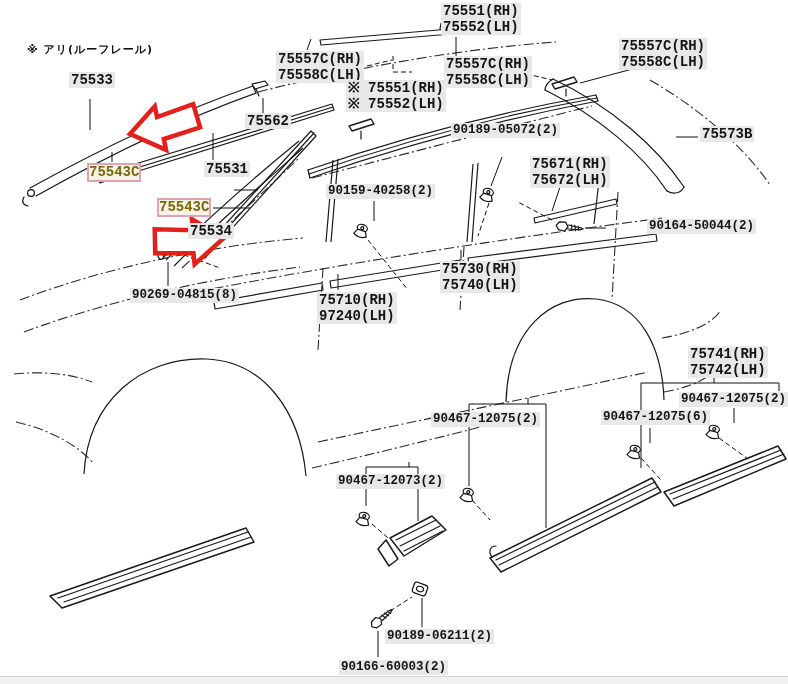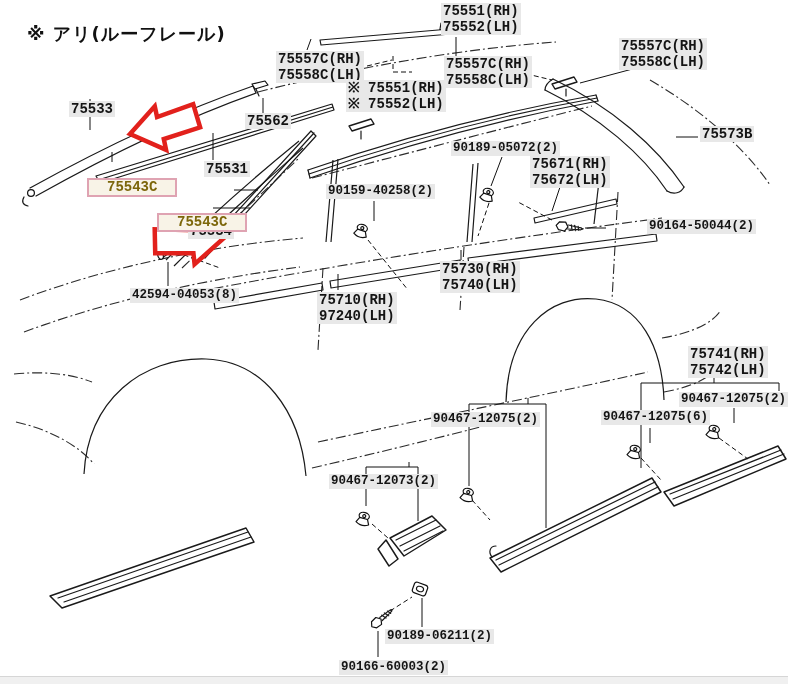--- a/index.html
+++ b/index.html
@@ -30,23 +30,23 @@
   .arrow{fill:#ffffff;stroke:var(--arrow_red);stroke-width:4.5;stroke-linejoin:miter;}
   
   #label-layer{position:absolute;inset:0;text-decoration:underline;}
   .lbl{position:absolute;font-family:"Liberation Mono","DejaVu Sans Mono",monospace;
        font-weight:bold;color:#141414;white-space:nowrap;}
   .lbl .ln{background:var(--label_bg);padding:0 2px;width:max-content;}
   .part{font-size:14px;line-height:16px;}
   .fastlbl{font-size:12.5px;line-height:15px;}
   .hl{font-size:14px;line-height:15px;}
   .hl .ln{color:var(--highlight_text);background:var(--highlight_bg);
-          border:2px solid var(--highlight_border);padding:0 18px;margin-top:15px;}
-  .note{position:absolute;font-size:18px;font-weight:bold;color:#111;
-        font-family:"DejaVu Sans","Liberation Sans",sans-serif;letter-spacing:1px;}
+          border:2px solid var(--highlight_border);padding:0 0;}
+  .note{position:absolute;font-size:11px;font-weight:bold;color:#111;
+        font-family:"DejaVu Sans","Liberation Sans",sans-serif;letter-spacing:1px;margin-top:20px;}
   .bottom-bar{position:absolute;left:0;right:0;bottom:0;height:7px;
         background:#f0f0f0;border-top:1px solid #d6d6d6;}
 </style>
 </head>
 <body>
 
 <div id="stage">
 
   <svg width="788" height="684" viewBox="0 0 788 684">
     <defs>
@@ -243,53 +243,53 @@
         <div class="ln">※ 75551(RH)</div>
         <div class="ln">※ 75552(LH)</div>
       </div>
       <div class="lbl part" style="left: 619px; top: 38px;">
         <div class="ln">75557C(RH)</div>
         <div class="ln">75558C(LH)</div>
       </div>
       <div class="lbl part" style="left: 700px; top: 126px;">
         <div class="ln">75573B</div>
       </div>
-      <div class="lbl part" style="left: 69px; top: 101px;">
+      <div class="lbl part" style="left: 69px; top: 72px;">
         <div class="ln">75533</div>
       </div>
       <div class="lbl hl" style="left: 87px; top: 163px;">
         <div class="ln">75543C</div>
       </div>
       <div class="lbl part" style="left: 245px; top: 113px;">
         <div class="ln">75562</div>
       </div>
       <div class="lbl part" style="left: 204px; top: 161px;">
         <div class="ln">75531</div>
       </div>
       <div class="lbl part" style="left: 188px; top: 183px; margin-top: 40px;">
         <div class="ln">75534</div>
       </div>
       <div class="lbl hl" style="left: 157px; top: 198px;">
         <div class="ln">75543C</div>
       </div>
-      <div class="lbl fastlbl" style="left: 451px; top: 141px;">
+      <div class="lbl fastlbl" style="left: 451px; top: 123px;">
         <div class="ln">90189-05072(2)</div>
       </div>
       <div class="lbl part" style="left: 530px; top: 156px;">
         <div class="ln">75671(RH)</div>
         <div class="ln">75672(LH)</div>
       </div>
       <div class="lbl fastlbl" style="left: 326px; top: 184px;">
         <div class="ln">90159-40258(2)</div>
       </div>
       <div class="lbl fastlbl" style="left: 607px; top: 219px; padding-left: 40px;">
         <div class="ln">90164-50044(2)</div>
       </div>
       <div class="lbl fastlbl" style="left: 130px; top: 288px;">
-        <div class="ln">42594-04053(8)</div>
+        <div class="ln">90269-04815(8)</div>
       </div>
       <div class="lbl part" style="left: 440px; top: 261px;">
         <div class="ln">75730(RH)</div>
         <div class="ln">75740(LH)</div>
       </div>
       <div class="lbl part" style="left: 317px; top: 292px;">
         <div class="ln">75710(RH)</div>
         <div class="ln">97240(LH)</div>
       </div>
       <div class="lbl part" style="left: 688px; top: 346px;">
@@ -298,21 +298,21 @@
       </div>
       <div class="lbl fastlbl" style="left: 679px; top: 392px;">
         <div class="ln">90467-12075(2)</div>
       </div>
       <div class="lbl fastlbl" style="left: 601px; top: 410px;">
         <div class="ln">90467-12075(6)</div>
       </div>
       <div class="lbl fastlbl" style="left: 431px; top: 412px;">
         <div class="ln">90467-12075(2)</div>
       </div>
-      <div class="lbl fastlbl" style="left: 329px; top: 474px;">
+      <div class="lbl fastlbl" style="left: 336px; top: 474px;">
         <div class="ln">90467-12073(2)</div>
       </div>
       <div class="lbl fastlbl" style="left: 385px; top: 629px;">
         <div class="ln">90189-06211(2)</div>
       </div>
       <div class="lbl fastlbl" style="left: 339px; top: 660px;">
         <div class="ln">90166-60003(2)</div>
       </div>
     </div>
 

